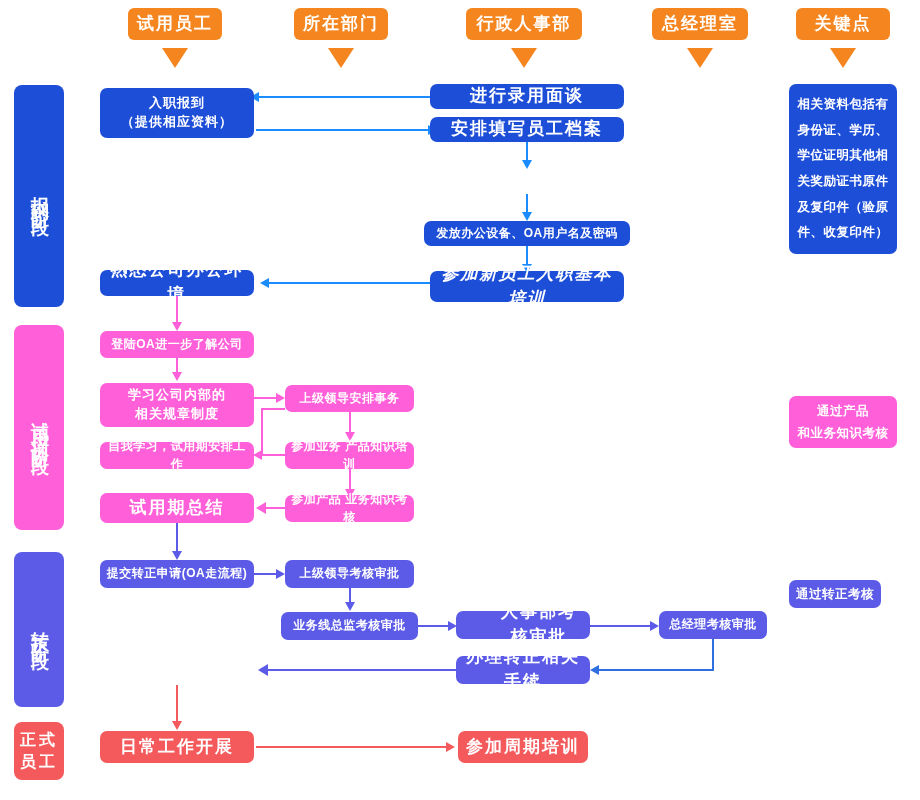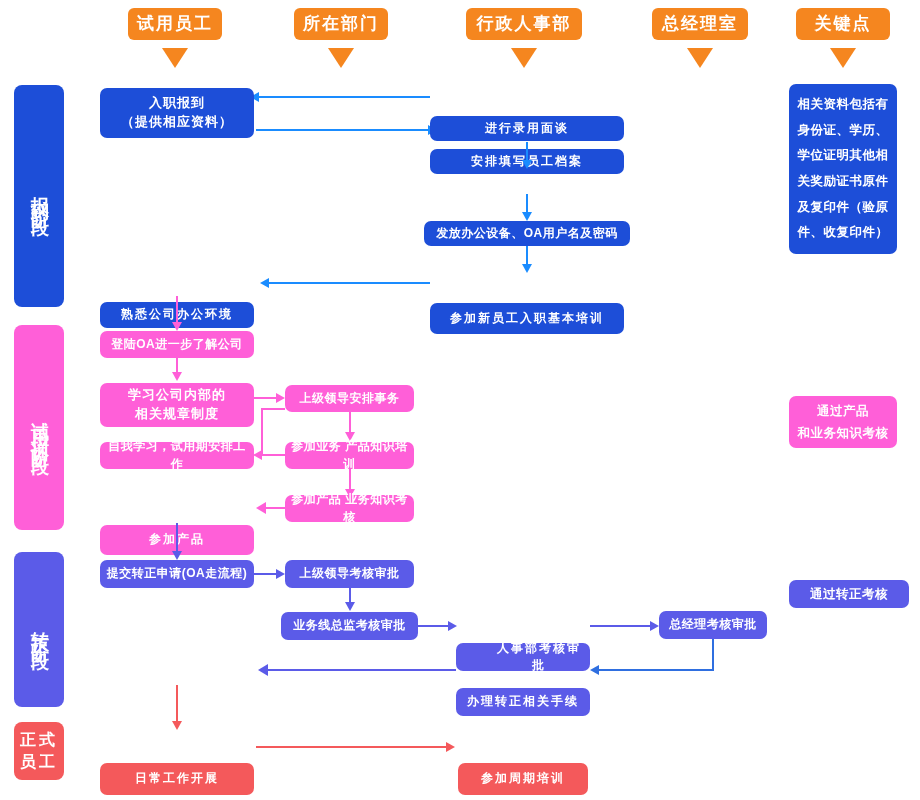--- a/index.html
+++ b/index.html
@@ -52,21 +52,21 @@
   }
   .stage.two-col{
     writing-mode:horizontal-tb;
     text-orientation:mixed;
     font-size:16px;
     letter-spacing:3px;
     line-height:1.35;
   }
   .box-sm{font-size:12px;letter-spacing:0.5px;}
   .box-md{font-size:13px;letter-spacing:1px;}
-  .box-wide{font-size:12px;letter-spacing:2px;margin-top:32px;}
+  .box-wide{font-size:17px;letter-spacing:2px;}
   .keybox{
     font-size:12.5px;
     line-height:2.05;
     letter-spacing:0.5px;
     font-weight:bold;
   }
   .keybox2{
     font-size:12.5px;
     line-height:1.8;
     letter-spacing:0.5px;
@@ -129,21 +129,21 @@
 
 
   <div class="ln vline" style="left:526px;top:194px;height:22px;background:#1a8cff;"></div>
   <div class="tri tri-d" style="left:522px;top:212px;border-top:9px solid #1a8cff;"></div>
 
   <div class="node box-sm c-blue" style="left:424px;top:221px;width:206px;height:25px;">发放办公设备、OA用户名及密码</div>
 
   <div class="ln vline" style="left:526px;top:246px;height:22px;background:#1a8cff;"></div>
   <div class="tri tri-d" style="left:522px;top:264px;border-top:9px solid #1a8cff;"></div>
 
-  <div class="node box-wide c-blue" style="left:430px;top:271px;width:194px;height:31px;">参加新员工入职基本培训</div>
+  <div class="node box-wide c-blue" style="left:430px;top:271px;width:194px;height:31px;font-style:italic;">参加新员工入职基本培训</div>
 
   <div class="ln hline" style="left:268px;top:282px;width:162px;background:#1a8cff;"></div>
   <div class="tri tri-l" style="left:260px;top:278px;border-right:9px solid #1a8cff;"></div>
 
   <div class="node box-wide c-blue" style="left:100px;top:270px;width:154px;height:26px;">熟悉公司办公环境</div>
 
   <div class="node keybox c-blue" style="left:789px;top:84px;width:108px;height:170px;">相关资料包括有
 身份证、学历、
 学位证明其他相
 关奖励证书原件
@@ -179,21 +179,21 @@
   <div class="node box-sm c-pink" style="left:285px;top:442px;width:129px;height:27px;">参加业务 产品知识培训</div>
 
   <div class="ln vline" style="left:349px;top:469px;height:24px;background:#ff5fd8;"></div>
   <div class="tri tri-d" style="left:345px;top:489px;border-top:9px solid #ff5fd8;"></div>
 
   <div class="node box-sm c-pink" style="left:285px;top:495px;width:129px;height:27px;">参加产品 业务知识考核</div>
 
   <div class="ln hline" style="left:266px;top:507px;width:22px;background:#ff5fd8;"></div>
   <div class="tri tri-l" style="left:256px;top:502px;border-right:10px solid #ff5fd8;border-top:6px solid transparent;border-bottom:6px solid transparent;"></div>
 
-  <div class="node box-wide c-pink" style="left:100px;top:493px;width:154px;height:30px;">参加产品</div>
+  <div class="node box-wide c-pink" style="left:100px;top:493px;width:154px;height:30px;">试用期总结</div>
 
   <div class="node keybox2 c-pink" style="left:789px;top:396px;width:108px;height:52px;">通过产品
 和业务知识考核</div>
 
   <div class="ln vline" style="left:176px;top:523px;height:32px;background:#5b5be8;"></div>
   <div class="tri tri-d" style="left:172px;top:551px;border-top:9px solid #5b5be8;"></div>
 
   <div class="node box-sm c-indigo" style="left:100px;top:560px;width:154px;height:28px;">提交转正申请(OA走流程)</div>
 
   <div class="ln hline" style="left:254px;top:573px;width:24px;background:#5b5be8;"></div>
@@ -219,21 +219,21 @@
   <div class="ln vline" style="left:712px;top:639px;height:32px;background:#2f6fe0;"></div>
   <div class="ln hline" style="left:598px;top:669px;width:116px;background:#2f6fe0;"></div>
   <div class="tri tri-l" style="left:590px;top:665px;border-right:9px solid #2f6fe0;"></div>
 
   <div class="node box-wide c-indigo" style="left:456px;top:656px;width:134px;height:28px;">办理转正相关手续</div>
 
   <div class="ln hline" style="left:268px;top:669px;width:188px;background:#5b5be8;"></div>
   <div class="tri tri-l" style="left:258px;top:664px;border-right:10px solid #5b5be8;border-top:6px solid transparent;border-bottom:6px solid transparent;"></div>
 
 
-  <div class="node keybox2 c-indigo" style="left:789px;top:580px;width:120px;height:28px;">通过转正考核</div>
+  <div class="node keybox2 c-indigo" style="left:789px;top:580px;width:92px;height:28px;">通过转正考核</div>
 
   <div class="ln vline" style="left:176px;top:685px;height:40px;background:#f4595b;"></div>
   <div class="tri tri-d" style="left:172px;top:721px;border-top:9px solid #f4595b;"></div>
 
   <div class="node box-wide c-red" style="left:100px;top:731px;width:154px;height:32px;">日常工作开展</div>
 
   <div class="ln hline" style="left:256px;top:746px;width:192px;background:#f4595b;"></div>
   <div class="tri tri-r" style="left:446px;top:742px;border-left:9px solid #f4595b;"></div>
 
   <div class="node box-wide c-red" style="left:458px;top:731px;width:130px;height:32px;">参加周期培训</div>

